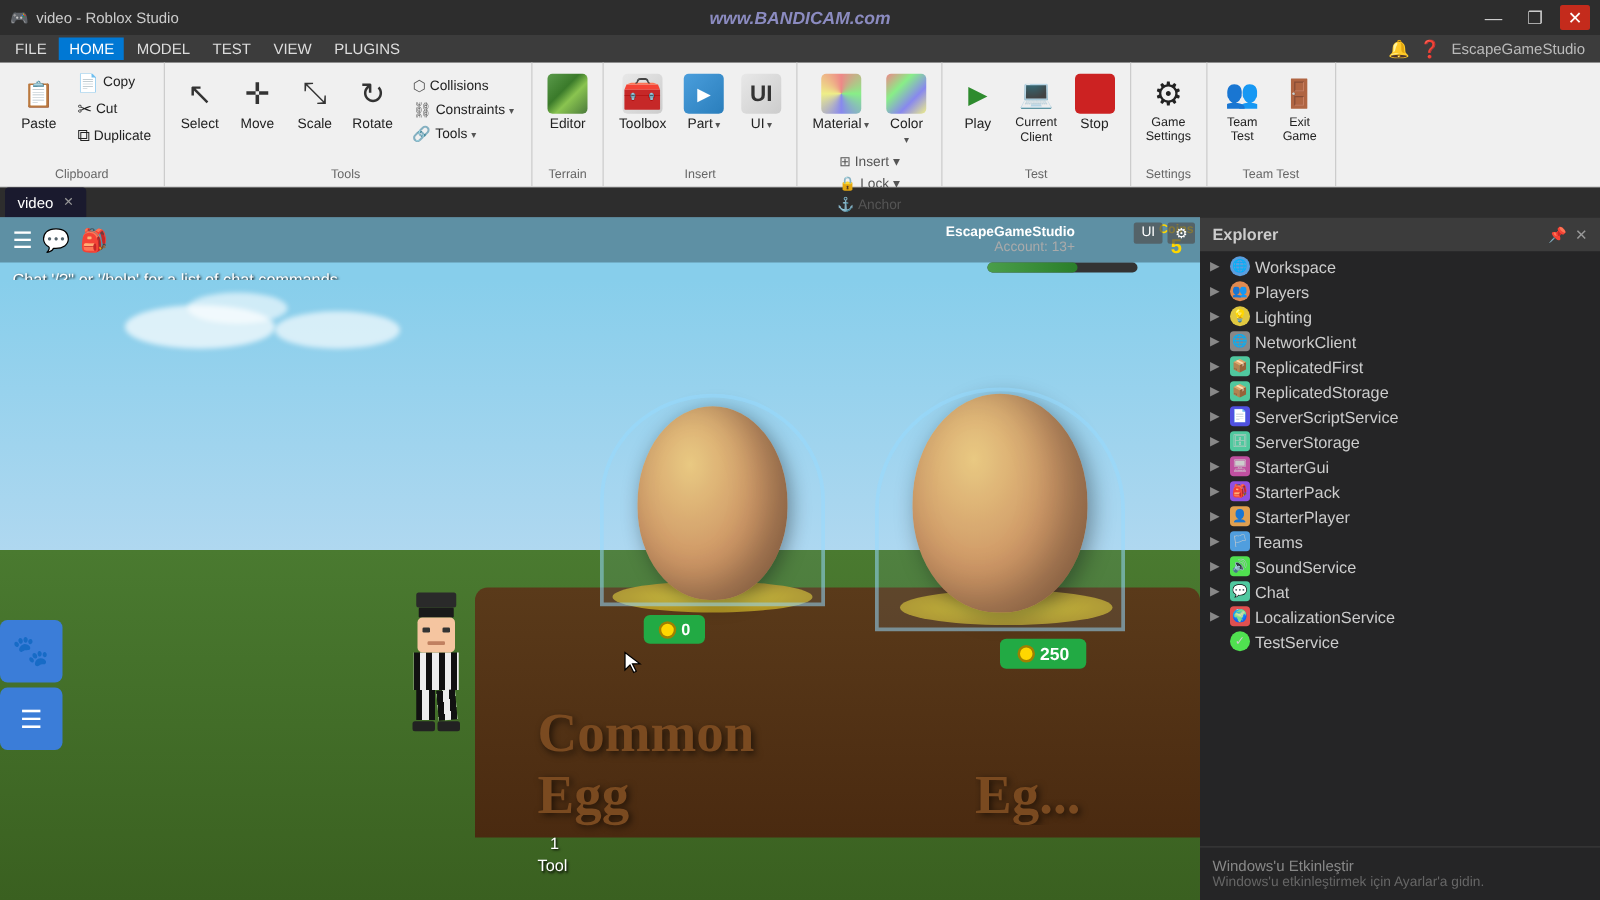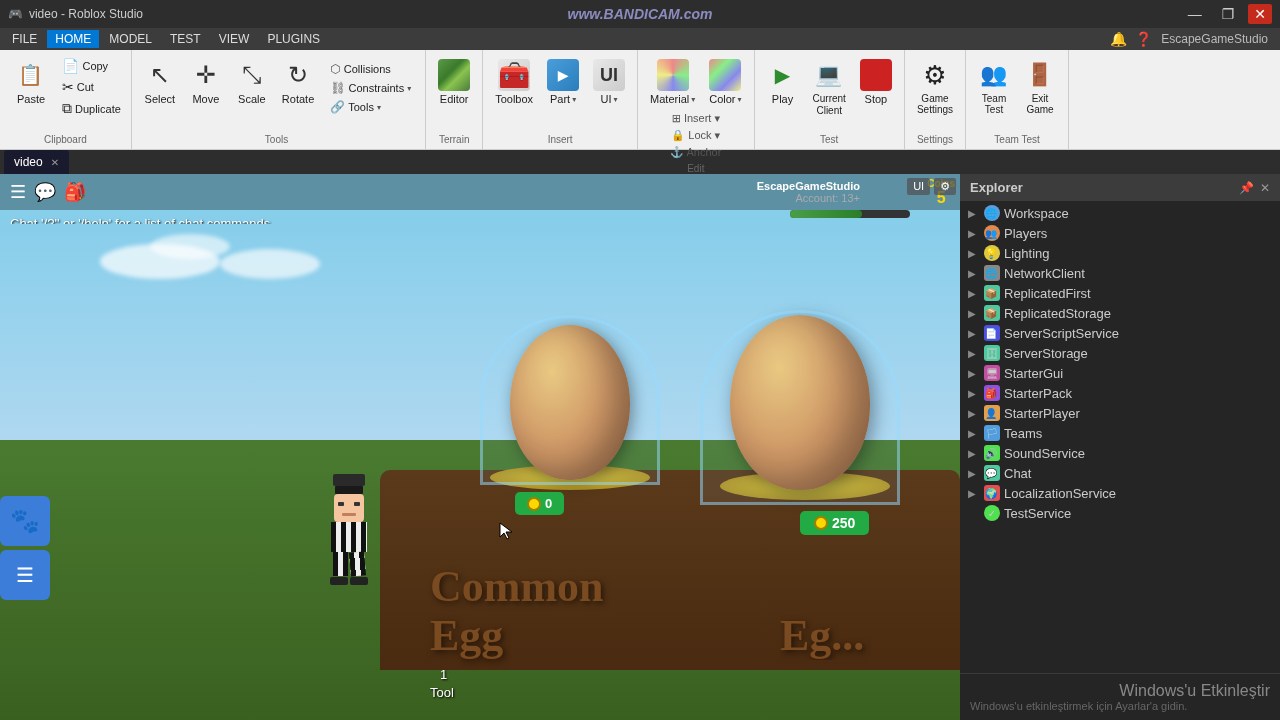--- a/index.html
+++ b/index.html
@@ -282,22 +282,21 @@
     .icon-workspace { background: #4a9edc; }
     .icon-players { background: #dc8a4a; }
 
     
     #windows-activate {
       padding: 8px 10px;
       border-top: 1px solid #3a3a3a;
     }
     #windows-activate .activate-title {
       color: #888;
-      font-size: 16px;
-      text-align: right;
+      font-size: 12px;
     }
     #windows-activate .activate-desc {
       color: #666;
       font-size: 11px;
     }
 
     
     .big-icon { font-size: 28px; }
 
     .dropdown-arrow { font-size: 8px; color: #555; }
@@ -443,21 +442,21 @@
     <div class="ribbon-buttons">
       <div class="ribbon-btn">
         <div class="btn-icon" style="width:32px; height:32px; background: conic-gradient(#e88, #8e8, #88e, #ee8, #e88); border-radius:4px;"></div>
         <div style="display:flex; align-items:center; gap:2px;">
           <span>Material</span>
           <span class="dropdown-arrow">▾</span>
         </div>
       </div>
       <div class="ribbon-btn">
         <div class="btn-icon" style="width:32px; height:32px; background:linear-gradient(135deg, #e88 0%, #8e8 33%, #88e 66%, #ee8 100%); border-radius:4px;"></div>
-        <div style="display:flex; align-items:center; gap:2px;">
+        <div style="display:flex; align-items:center; gap:2px;flex-direction:column;">
           <span>Color</span>
           <span class="dropdown-arrow">▾</span>
         </div>
       </div>
     </div>
     <div style="display:flex; justify-content:center; margin-top:auto;">
       <div class="ribbon-btn-small" style="font-size:11px; color:#555;">⊞ Insert ▾</div>
     </div>
     <div style="display:flex; justify-content:center;">
       <div class="ribbon-btn-small" style="font-size:11px; color:#555;">🔒 Lock ▾</div>

